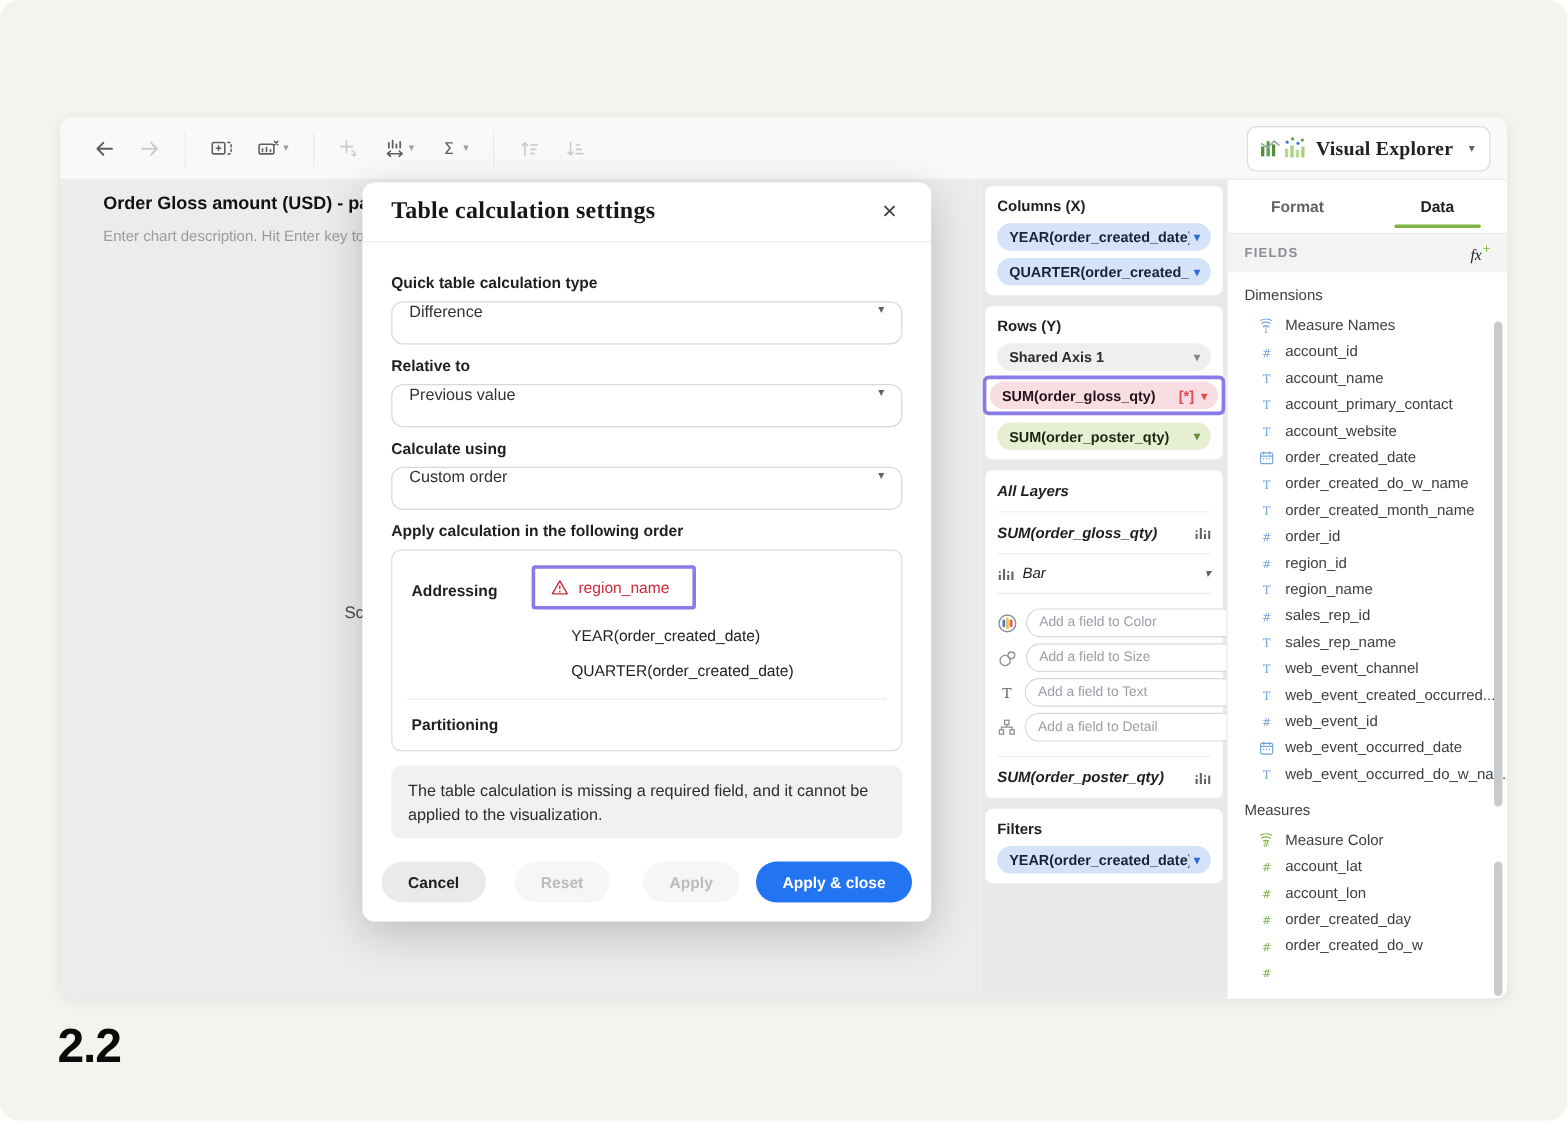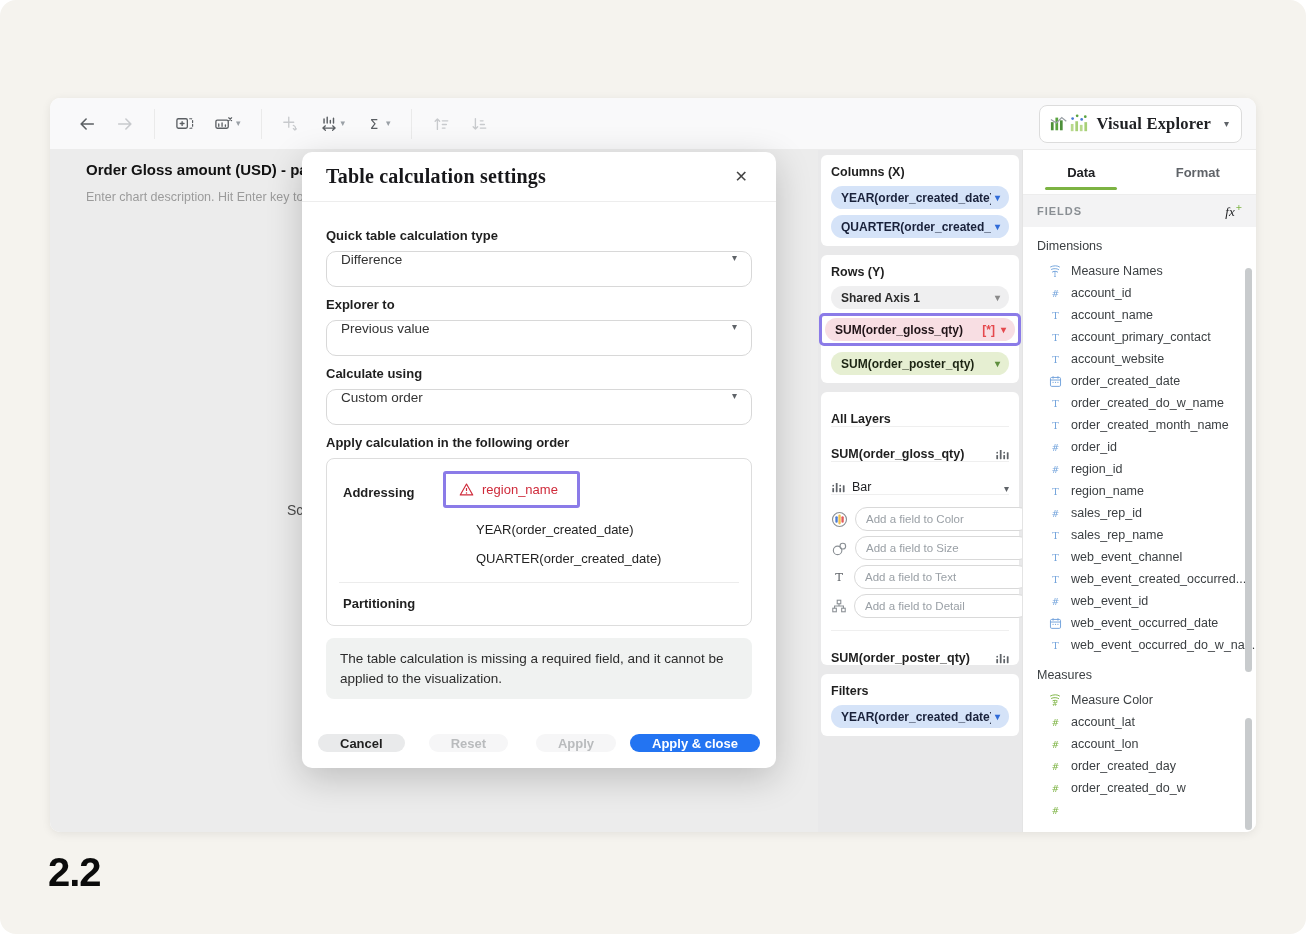--- a/index.html
+++ b/index.html
@@ -36,21 +36,21 @@
   .pill-label{flex:1;white-space:nowrap;overflow:hidden;}
   .pill-caret{font-size:10px;margin-left:4px;}
   .pill-blue{background:#d5e3f8;}.pill-blue .pill-caret{color:#2f6bd8;}
   .pill-gray{background:#efeff0;color:#2b2b2b;}.pill-gray .pill-caret{color:#8a8a8a;}
   .pill-pink{background:#f8dee3;color:#201418;}.pill-pink .pill-caret{color:#e5484d;}
   .pill-badge{color:#e5484d;font-weight:700;margin:0 2px 0 6px;}
   .pill-green{background:#e6efd2;color:#1c2413;}.pill-green .pill-caret{color:#5f8f3e;}
   .hl-box{border:3px solid #8b7be8;border-radius:5px;padding:2px 3px;margin:4px -12px;}
   .hl-box .pill{margin-top:0;}
   .card.layers{padding:0 10px;}
-  .lrow{display:flex;align-items:flex-end;min-height:34px;border-bottom:1px solid #efefef;}
+  .lrow{display:flex;align-items:center;min-height:34px;border-bottom:1px solid #efefef;font-style:italic;}
   .lrow:last-child{border-bottom:none;}
   .lrow-title{font-size:12.5px;font-weight:700;flex:1;}
   .mark-row{gap:7px;min-height:32px;}
   .mark-label{font-size:12.5px;color:#202124;flex:1;}
   .mark-caret,.bars-r{color:#5f6368;}
   .mark-caret{font-size:10px;}
   .shelves-rows{padding:7px 0;border-bottom:1px solid #efefef;}
   .shelf-row{display:flex;gap:7px;margin:5px 0;}
   .shelf-input{flex:1;height:24px;border:1px solid #d9d9d9;border-radius:12px;padding:0 10px;font-size:11.5px;
     font-family:"Liberation Sans",sans-serif;color:#333;background:#fff;box-sizing:border-box;outline:none;}
@@ -92,21 +92,21 @@
   .order-grid{display:flex;}
   .order-label{width:100px;font-size:13px;font-weight:700;color:#1f1f1f;padding-top:14px;}
   .order-vals{flex:1;}
   .err-box{display:inline-flex;align-items:center;gap:8px;border:3px solid #8b7be8;border-radius:3px;padding:8px 13px;min-width:105px;}
   .err-field{font-size:13px;color:#cf2a3a;}
   .order-field{font-size:13px;color:#222;padding-left:33px;margin-top:14px;cursor:default;}
   .order-div{height:1px;background:#ececec;margin:16px -4px 0;}
   .part-label{font-size:13px;font-weight:700;color:#1f1f1f;padding:13px 0 10px;}
   .info-box{background:#f0f2f1;border-radius:8px;padding:11px 14px;font-size:13.5px;line-height:1.45;color:#2c2c2c;margin-top:12px;}
   .modal-footer{position:absolute;left:0;right:0;bottom:0;display:flex;align-items:center;gap:24px;padding:16px;}
-  .btn{height:18px;border:none;border-radius:17px;padding:0 22px;font-size:13px;font-weight:700;
+  .btn{height:34px;border:none;border-radius:17px;padding:0 22px;font-size:13px;font-weight:700;
     font-family:"Liberation Sans",sans-serif;cursor:pointer;}
   .btn-cancel{background:#e9eaeb;color:#1f1f1f;}
   .btn-disabled{background:#f6f6f7;color:#b9bbbd;cursor:default;}
   .btn-apply{margin-left:auto;}
   .btn-primary{background:#2374f2;color:#fff;margin-left:-10px;}
   
   .caption{position:absolute;left:48px;top:850px;font-size:40px;font-weight:800;color:#0b0b0b;letter-spacing:-1px;}
 </style>
 </head>
 <body>
@@ -379,26 +379,26 @@
               <span class="pill-label">YEAR(order_created_date)</span>
               <span class="pill-caret">▾</span>
             </div>
           </div>
       </div>
     </div>
 
     <div class="fields-panel">
       <div class="tabs">
 
+          <div class="tab" data-active="false">
+            <span class="tab-label">Format</span>
+          </div>
+
           <div class="tab" data-active="true">
             <span class="tab-label">Data</span>
-          </div>
-
-          <div class="tab" data-active="false">
-            <span class="tab-label">Format</span>
           </div>
         </div>
       <div class="fields-bar">
         <span class="fields-bar-label">FIELDS</span>
         <span class="fx-icon"><i>fx</i><b>+</b></span>
       </div>
       <div class="group-label">Dimensions</div>
       <div class="dim">
 
           <div class="field-item">
@@ -638,21 +638,21 @@
       <div class="modal-header">
         <span class="modal-title">Table calculation settings</span>
         <button class="modal-close">✕</button>
       </div>
       <div class="modal-body">
         <div class="f-label">Quick table calculation type</div>
         <div class="select">
           <span class="select-value">Difference</span>
           <span class="select-caret">▾</span>
         </div>
-        <div class="f-label">Explorer to</div>
+        <div class="f-label">Relative to</div>
         <div class="select">
           <span class="select-value">Previous value</span>
           <span class="select-caret">▾</span>
         </div>
         <div class="f-label">Calculate using</div>
         <div class="select">
           <span class="select-value">Custom order</span>
           <span class="select-caret">▾</span>
         </div>
         <div class="f-label">Apply calculation in the following order</div>

